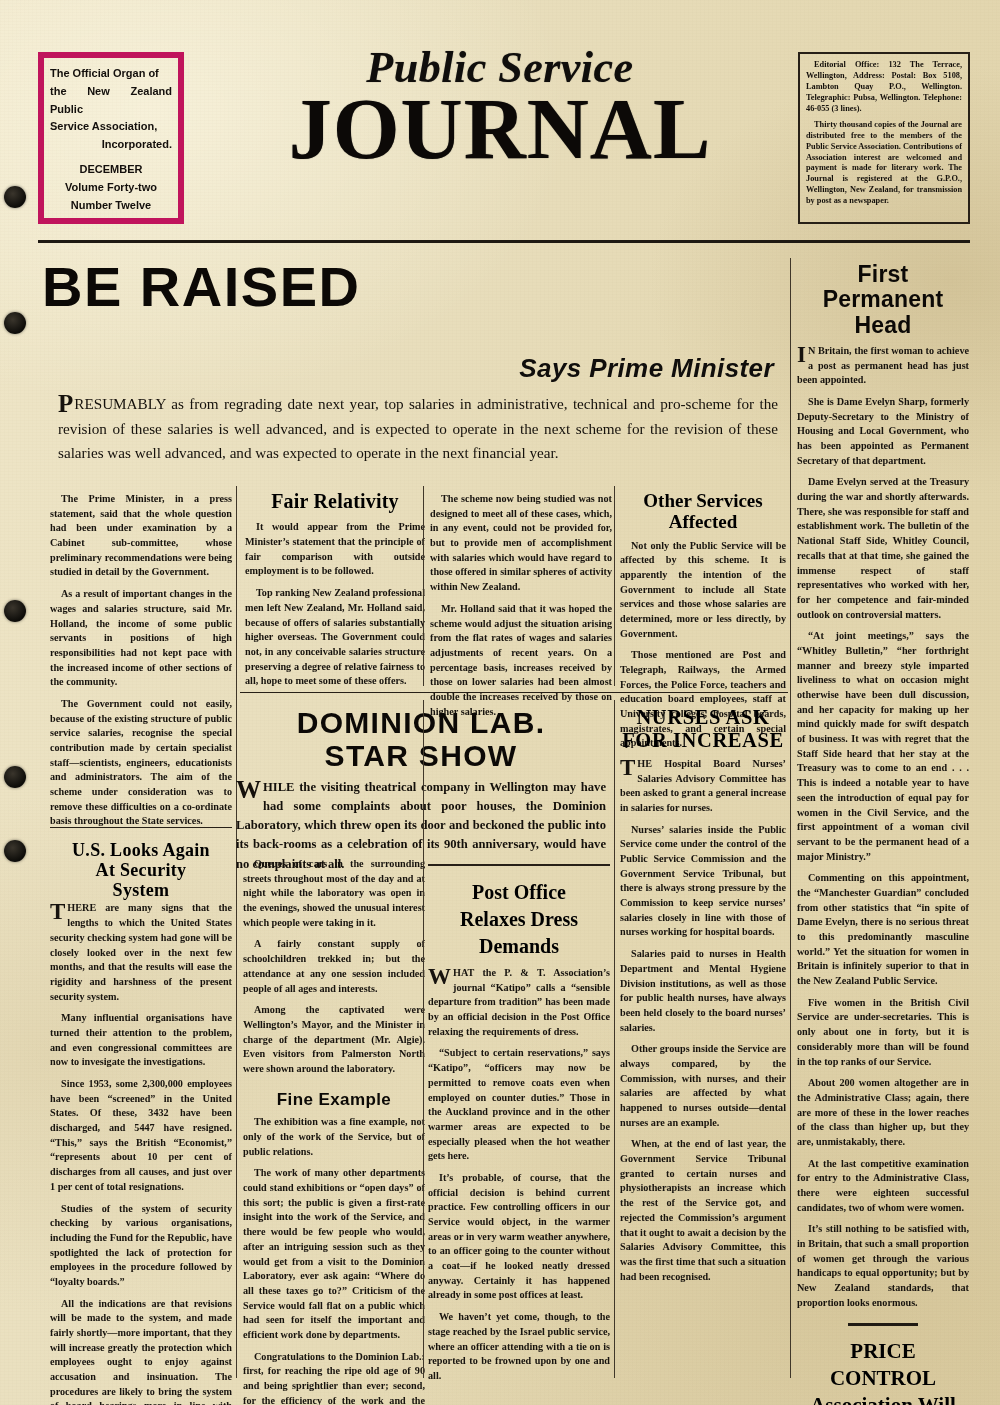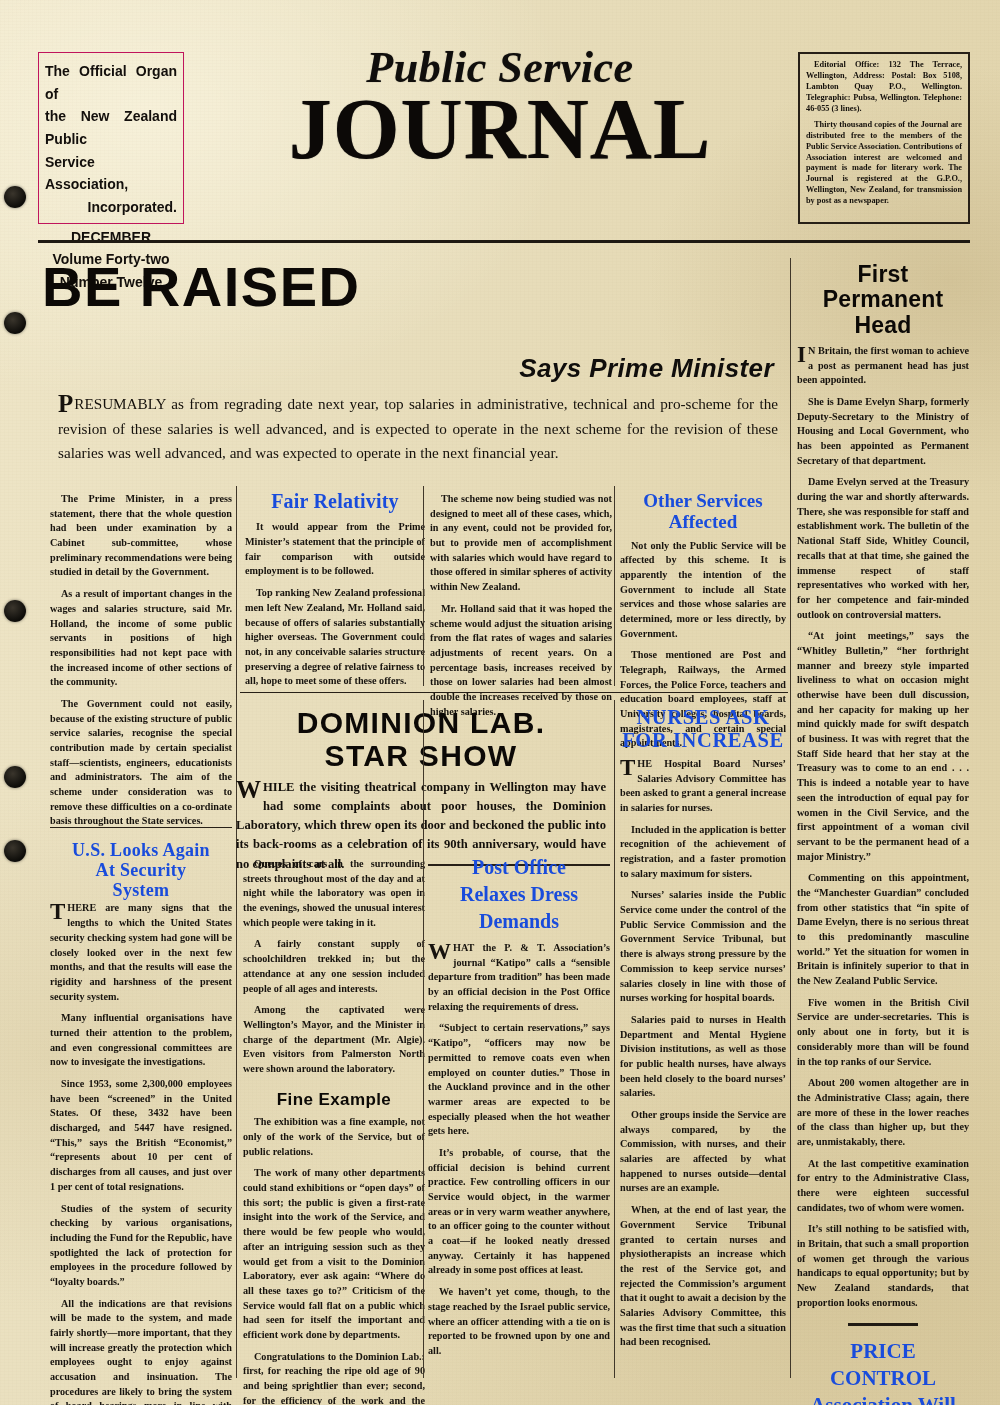--- a/index.html
+++ b/index.html
@@ -31,23 +31,23 @@
   .holes{position:absolute;left:0;top:0;width:40px;height:100%;z-index:5;pointer-events:none;}
   .hole{position:absolute;left:4px;width:22px;height:22px;border-radius:50%;
         background:radial-gradient(circle at 40% 35%, #3a352c, #0d0c09 70%);
         box-shadow:0 0 3px rgba(0,0,0,.5);}
   .sheet{position:relative;z-index:3;width:1000px;height:1405px;box-sizing:border-box;padding:0;}
 
   
   .masthead{position:absolute;left:0;top:0;width:1000px;height:238px;}
   .mast-box{
     position:absolute;left:38px;top:52px;width:146px;height:172px;
-    border:1px solid #be185d;padding:7px 6px 4px;box-sizing:border-box;
+    border:6px solid #be185d;padding:7px 6px 4px;box-sizing:border-box;
     font-family:"Liberation Sans", sans-serif;
-    font-size:14px;line-height:1.62;color:#171310;font-weight:600;
+    font-size:11px;line-height:1.62;color:#171310;font-weight:600;
   }
   .mast-box .l{display:block;text-align:justify;}
   .mast-box .l.r{text-align:right;}
   .mast-box .l.c{text-align:center;}
   .mast-box .sp{display:block;height:7px;}
   .mast-title{position:absolute;left:200px;top:46px;width:600px;text-align:center;}
   .ps{
     font-family:"Liberation Serif", serif;
     font-style:italic;font-weight:700;
     font-size:44px;letter-spacing:.5px;line-height:1;
@@ -99,21 +99,21 @@
     font-size:10.2px;line-height:1.44;text-align:justify;color:#1b1712;
     font-weight:600;
   }
   .bt p{margin:0 0 7px 0;text-indent:11px;}
   .bt p:last-child{margin-bottom:0;}
   .bt p.ni{text-indent:0;}
   .dropcap{float:left;font-size:23px;line-height:.84;font-weight:700;padding:1px 2px 0 0;font-family:"Liberation Serif",serif;}
 
   .hd-serif{
     font-family:"Liberation Serif", serif;font-weight:700;
-    text-align:center;line-height:1.12;color:#1d4ed8;
+    text-align:center;line-height:1.12;color:#000000;
   }
   .hd-sans{
     font-family:"Liberation Sans", sans-serif;font-weight:700;
     text-align:center;line-height:1.1;color:#100e0b;
   }
   .h-fairrel{font-size:20px;letter-spacing:.2px;margin-bottom:8px;}
   .h-other{font-size:19px;margin-bottom:6px;}
   .h-us{font-size:18px;letter-spacing:.3px;margin-bottom:1px;}
   .h-dom{font-size:30px;letter-spacing:1.3px;margin-bottom:4px;}
   .h-nurses{font-size:20.5px;letter-spacing:.6px;margin-bottom:5px;}
@@ -170,21 +170,21 @@
     <div class="hl-sub">Says Prime Minister</div>
   </div>
 
   <div class="lede">
     <span class="dc">P</span><span>RESUMABLY as from regrading date next year, top salaries in administrative, technical and pro-scheme for the revision of these salaries is well advanced, and is expected to operate in the next scheme for the revision of these salaries was well advanced, and was expected to operate in the next financial year.</span>
   </div>
 
   <div class="vrule" style="left:790px;top:258px;height:1120px;"></div>
 
   <div class="col bt" style="left:50px;top:492px;width:182px;">
-    <p>The Prime Minister, in a press statement, there that the whole question had been under examination by a Cabinet sub-committee, whose preliminary recommendations were being studied in detail by the Government.</p>
+    <p>The Prime Minister, in a press statement, said that the whole question had been under examination by a Cabinet sub-committee, whose preliminary recommendations were being studied in detail by the Government.</p>
     <p>As a result of important changes in the wages and salaries structure, said Mr. Holland, the income of some public servants in positions of high responsibilities had not kept pace with the increased income of other sections of the community.</p>
     <p>The Government could not easily, because of the existing structure of public service salaries, recognise the special contribution made by certain specialist staff—scientists, engineers, educationists and administrators. The aim of the scheme under consideration was to remove these difficulties on a co-ordinate basis throughout the State services.</p>
   </div>
 
   <div class="rule-thin" style="left:50px;width:182px;top:827px;"></div>
 
   <div class="col" style="left:50px;top:840px;width:182px;">
     <div class="hd-serif h-us">
       <div>U.S. Looks Again</div>
       <div>At Security</div>
@@ -242,21 +242,21 @@
     <p>Queues of cars in the surrounding streets throughout most of the day and at night while the laboratory was open in the evenings, showed the unusual interest which people were taking in it.</p>
     <p>A fairly constant supply of schoolchildren trekked in; but the attendance at any one session included people of all ages and interests.</p>
     <p>Among the captivated were Wellington’s Mayor, and the Minister in charge of the department (Mr. Algie). Even visitors from Palmerston North were shown around the laboratory.</p>
     <div class="hd-sans h-fine">Fine Example</div>
     <p>The exhibition was a fine example, not only of the work of the Service, but of public relations.</p>
     <p>The work of many other departments could stand exhibitions or “open days” of this sort; the public is given a first-rate insight into the work of the Service, and there would be few people who would, after an intriguing session such as they would get from a visit to the Dominion Laboratory, ever ask again: “Where do all these taxes go to?” Criticism of the Service would fall flat on a public which had seen for itself the important and efficient work done by departments.</p>
     <p>Congratulations to the Dominion Lab.: first, for reaching the ripe old age of 90 and being sprightlier than ever; second, for the efficiency of the work and the efficiency of the displays; and third, for bringing home to some thousands of people the range and importance of work done in the Service.</p>
   </div>
 
   <div class="rule-thin" style="left:428px;width:182px;top:864px;border-top-width:2px;"></div>
-  <div class="col" style="left:428px;top:854px;width:182px;">
+  <div class="col" style="left:428px;top:879px;width:182px;">
     <div class="hd-serif h-post">
       <div>Post Office</div>
       <div>Relaxes Dress</div>
       <div>Demands</div>
     </div>
     <div class="bt" style="margin-top:6px;">
       <p class="ni"><span class="dropcap">W</span><span>HAT the P. &amp; T. Association’s journal “Katipo” calls a “sensible departure from tradition” has been made by an official decision in the Post Office relaxing the requirements of dress.</span></p>
       <p>“Subject to certain reservations,” says “Katipo”, “officers may now be permitted to remove coats even when employed on counter duties.” Those in the Auckland province and in the other warmer areas are expected to be especially pleased when the hot weather gets here.</p>
       <p>It’s probable, of course, that the official decision is behind current practice. Few controlling officers in our Service would object, in the warmer areas or in very warm weather anywhere, to an officer going to the counter without a coat—if he looked neatly dressed anyway. Certainly it has happened already in some post offices at least.</p>
       <p>We haven’t yet come, though, to the stage reached by the Israel public service, where an officer attending with a tie on is reported to be frowned upon by one and all.</p>
@@ -264,21 +264,20 @@
   </div>
   <div class="vrule" style="left:423px;top:700px;height:678px;"></div>
 
   <div class="col" style="left:620px;top:706px;width:166px;">
     <div class="hd-serif h-nurses">
       <div>NURSES ASK</div>
       <div>FOR INCREASE</div>
     </div>
     <div class="bt" style="margin-top:5px;">
       <p class="ni"><span class="dropcap">T</span><span>HE Hospital Board Nurses’ Salaries Advisory Committee has been asked to grant a general increase in salaries for nurses.</span></p>
-      <p>Included in the application is better recognition of the achievement of registration, and a faster promotion to salary maximum for sisters.</p>
       <p>Nurses’ salaries inside the Public Service come under the control of the Public Service Commission and the Government Service Tribunal, but there is always strong pressure by the Commission to keep service nurses’ salaries closely in line with those of nurses working for hospital boards.</p>
       <p>Salaries paid to nurses in Health Department and Mental Hygiene Division institutions, as well as those for public health nurses, have always been held closely to the board nurses’ salaries.</p>
       <p>Other groups inside the Service are always compared, by the Commission, with nurses, and their salaries are affected by what happened to nurses outside—dental nurses are an example.</p>
       <p>When, at the end of last year, the Government Service Tribunal granted to certain nurses and physiotherapists an increase which the rest of the Service got, and rejected the Commission’s argument that it ought to await a decision by the Salaries Advisory Committee, this was the first time that such a situation had been recognised.</p>
     </div>
   </div>
   <div class="vrule" style="left:614px;top:700px;height:678px;"></div>
 
   <div class="col" style="left:797px;top:262px;width:172px;">
     <div class="hd-sans h-first">

